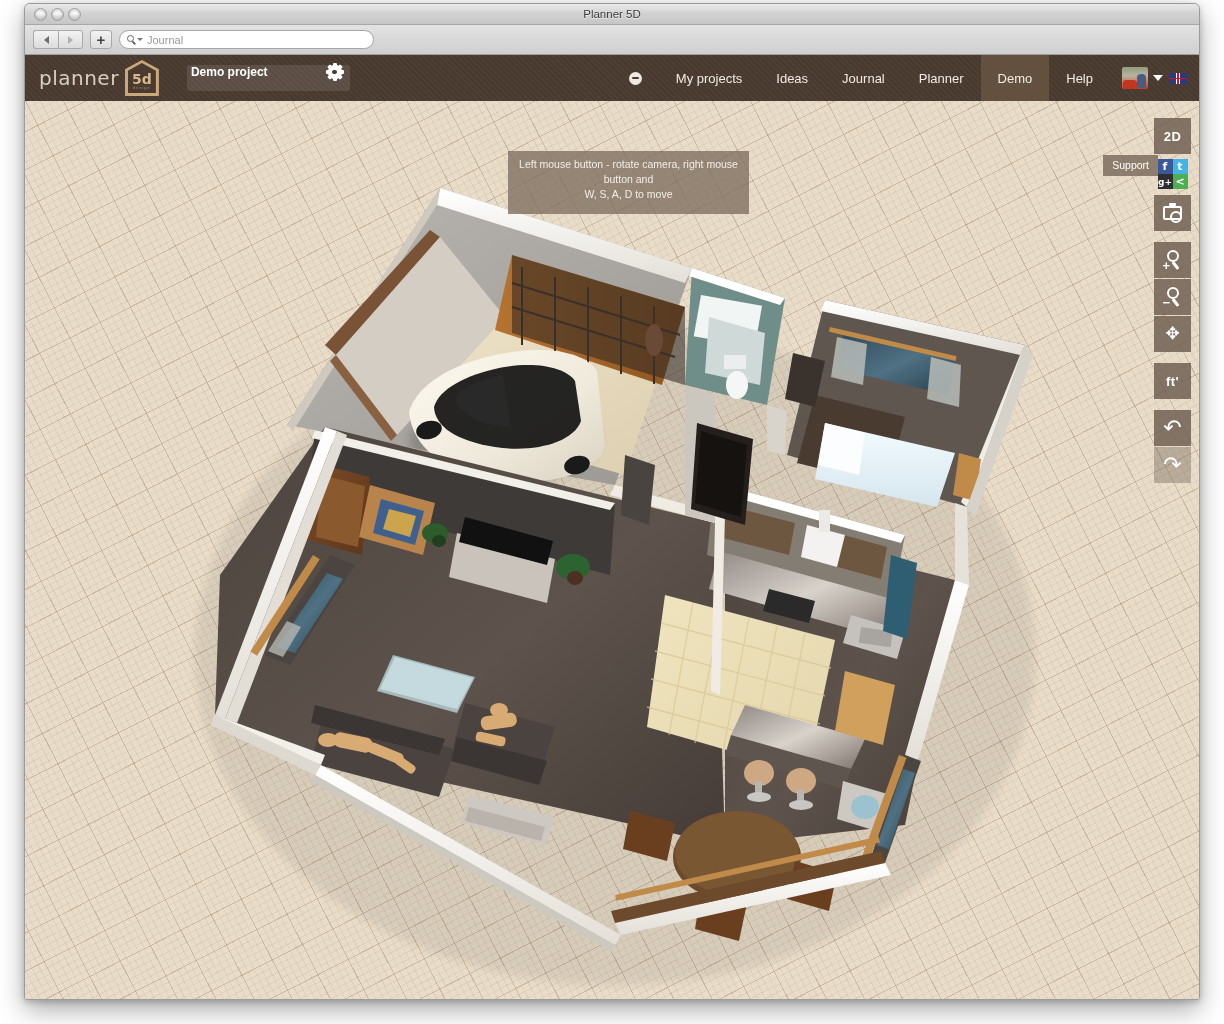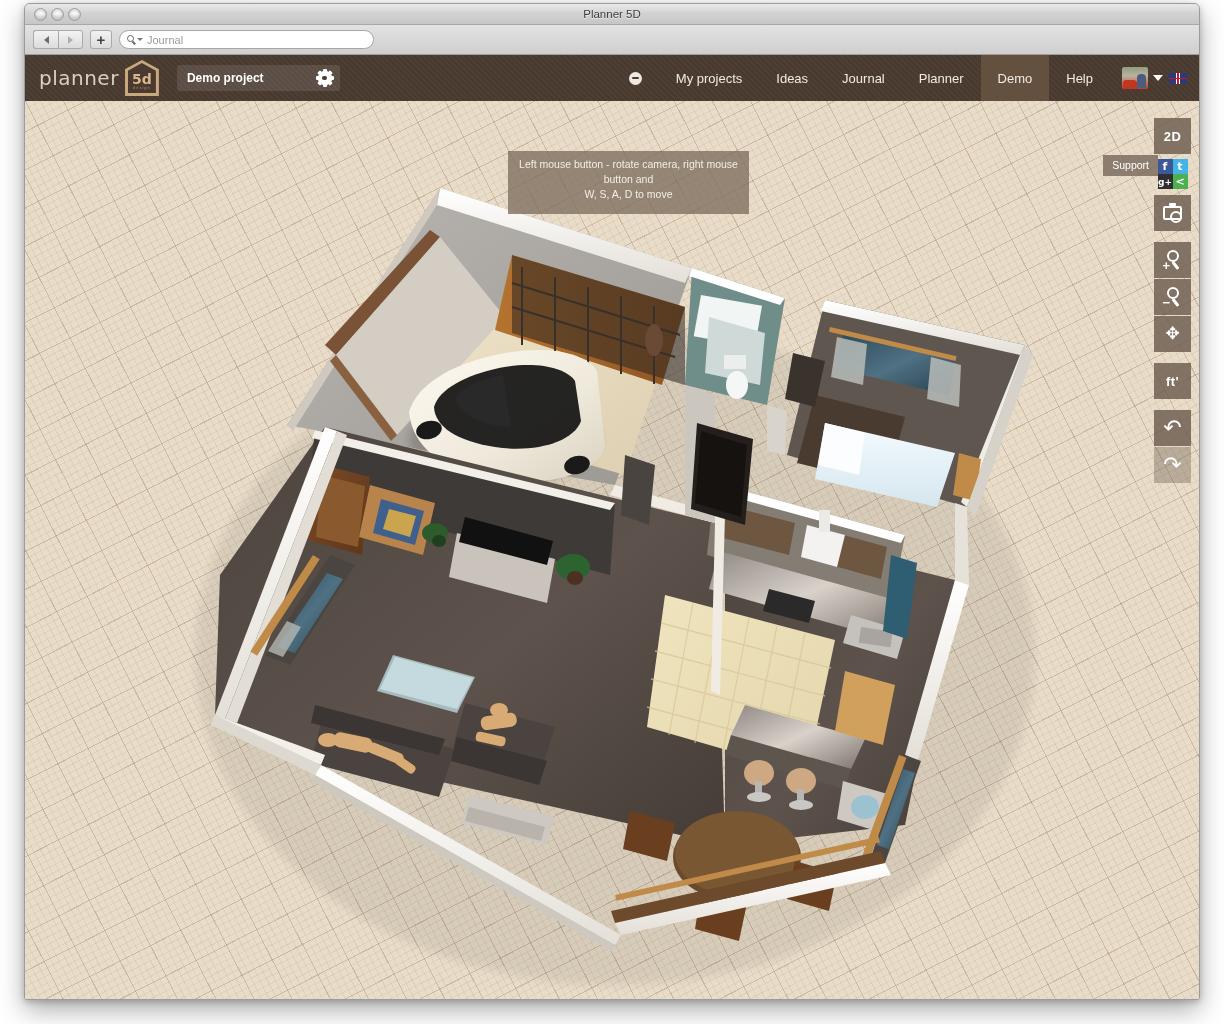--- a/index.html
+++ b/index.html
@@ -108,23 +108,23 @@
     display:flex;flex-direction:column;align-items:center;justify-content:center;
   }
   #logo-badge:after{
     content:"";position:absolute;left:3px;top:3px;right:3px;bottom:3px;
     background:#4a3a30;
     clip-path:polygon(50% 0%, 100% 26%, 100% 100%, 0% 100%, 0% 26%);
   }
   #logo-badge b{position:relative;z-index:2;font-size:14px;color:#d9b98c;line-height:11px;margin-top:7px;font-family:"DejaVu Sans",sans-serif;}
   #logo-badge s{position:relative;z-index:2;font-size:4px;color:#a98d68;text-decoration:none;letter-spacing:1px;}
   #project-field{
-    margin-left:18px;width:163px;height:26px;border-radius:3px;
+    margin-left:28px;width:163px;height:26px;border-radius:3px;
     background:rgba(255,255,255,.10);
-    display:flex;align-items:center;justify-content:space-between;padding:0 8px 0 10px;
+    display:flex;justify-content:space-between;padding:0 8px 0 4px;
   }
   #project-name{font-size:12px;font-weight:bold;color:#fff;}
   .gear{position:relative;width:14px;height:14px;}
   .gear i{
     position:absolute;left:0;top:0;width:14px;height:14px;border-radius:50%;
     background:radial-gradient(circle, transparent 0 2.6px, #fff 2.6px 100%);
   }
   .gear i:nth-child(2){transform:rotate(45deg);}
   .gear i:before,.gear i:after{content:"";position:absolute;background:#fff;}
   .gear i:before{left:5.2px;top:-2px;width:3.6px;height:18px;border-radius:1px;}

